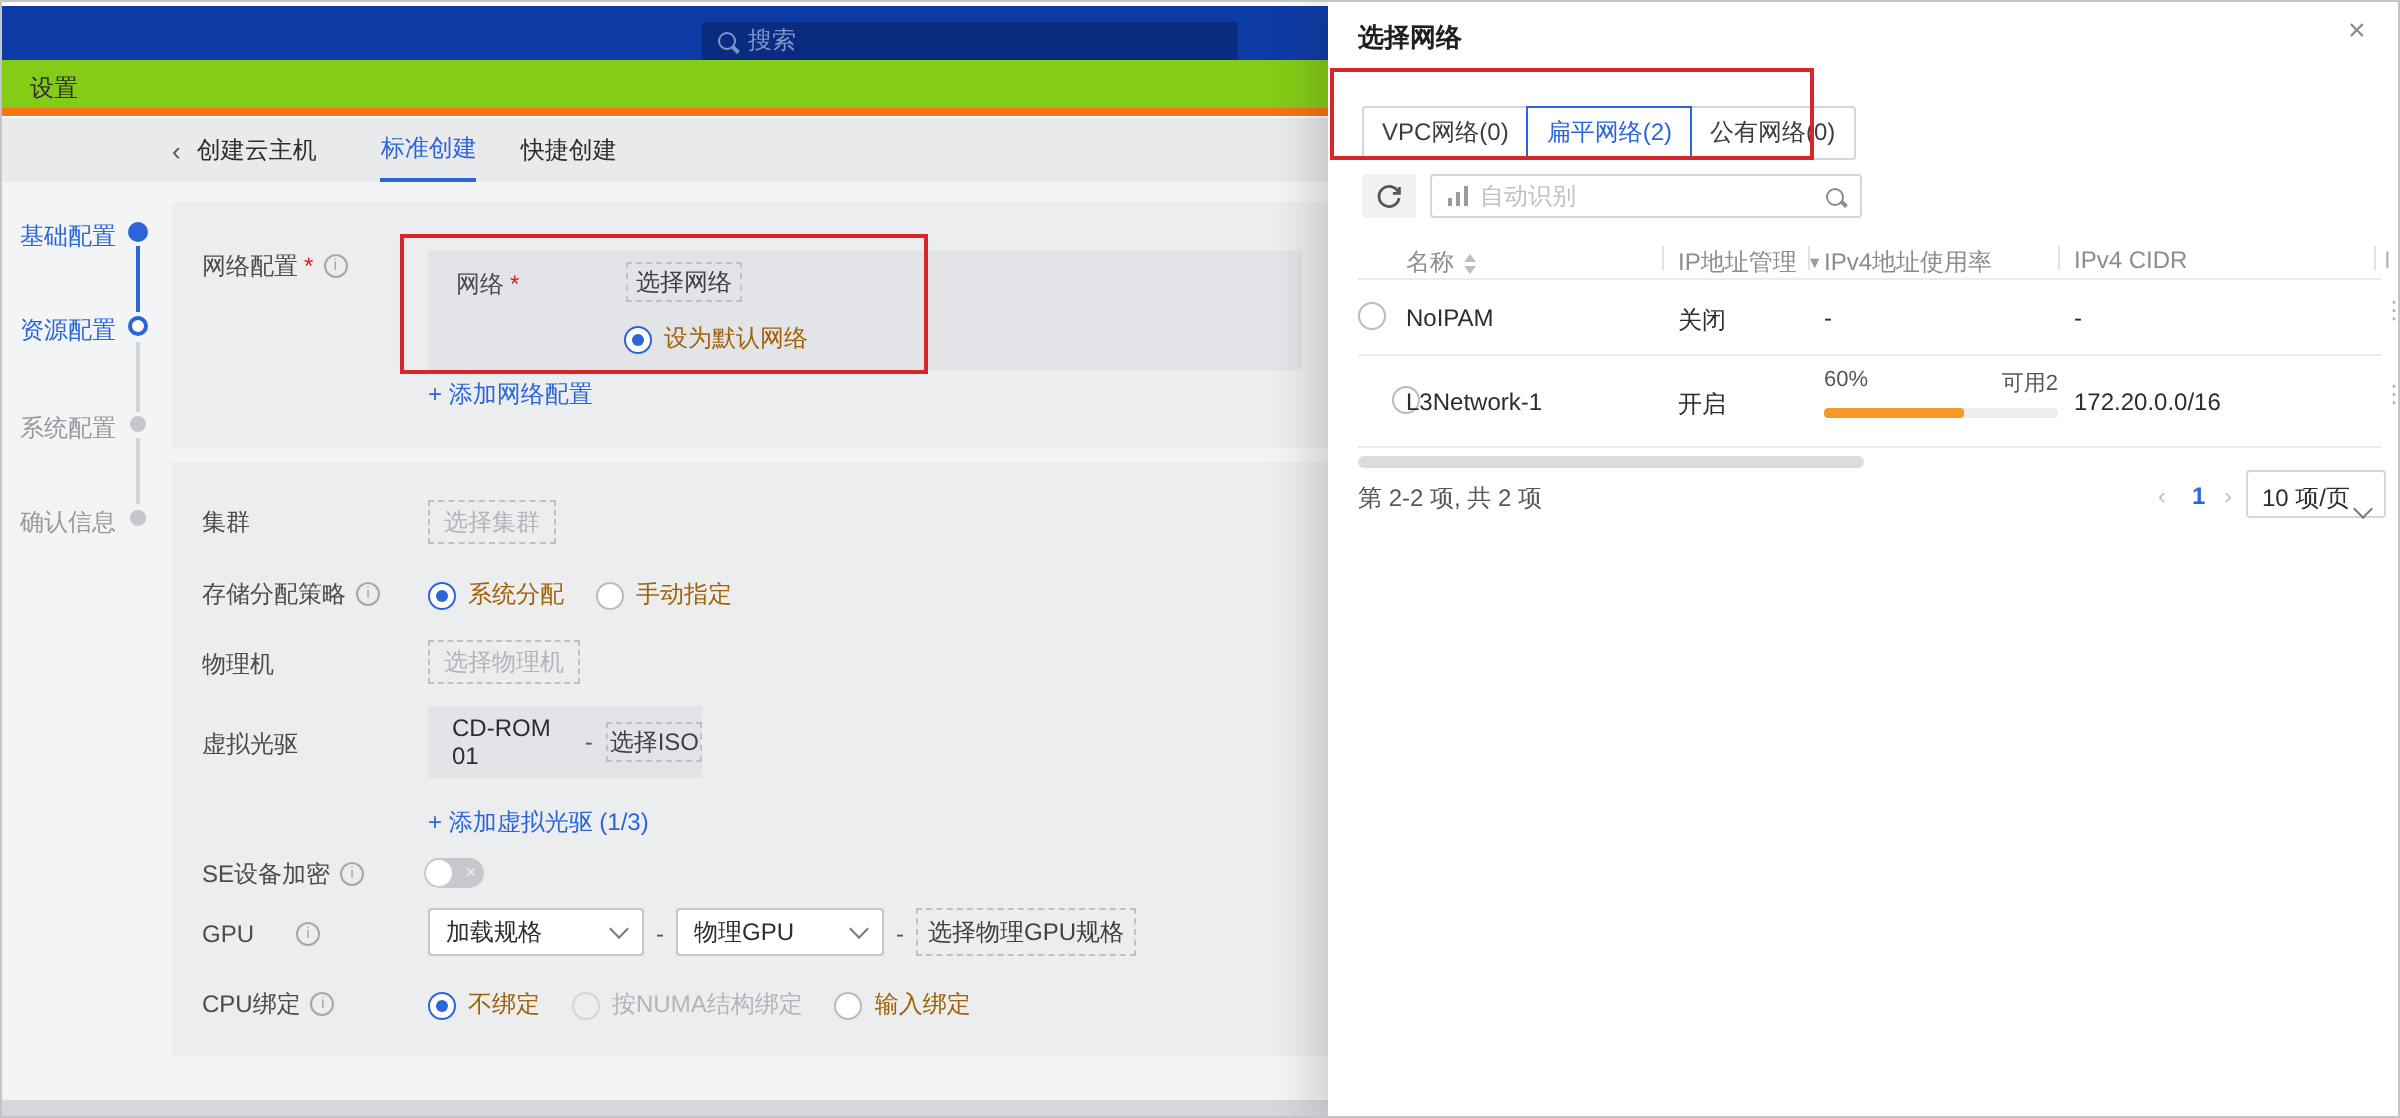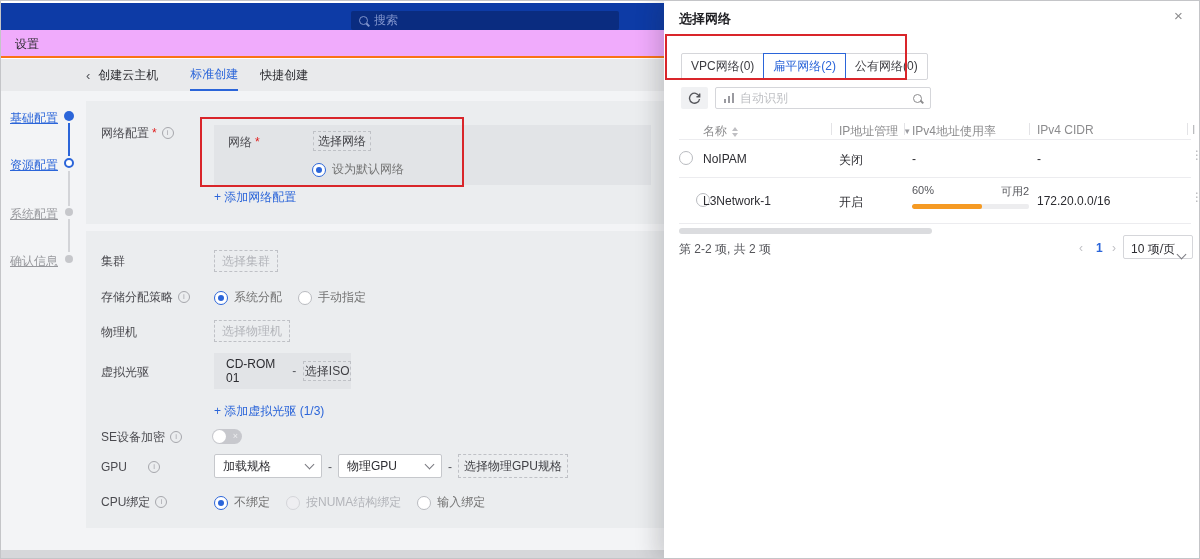--- a/index.html
+++ b/index.html
@@ -7,35 +7,35 @@
   .screen{position:relative;width:1200px;height:559px;overflow:hidden;background:#fff;border:1px solid #c4c5c8;box-sizing:border-box;}
   .abs{position:absolute;}
 
   
   .topbar{left:0;top:2px;width:100%;height:27px;background:#0d3ba6;}
   .topsearch{left:350px;top:8px;width:268px;height:19px;background:#0a2c80;border-radius:2px;display:flex;align-items:center;gap:6px;padding-left:8px;box-sizing:border-box;color:#8094cc;}
   .mag{width:7px;height:7px;border:1.5px solid currentColor;border-radius:50%;position:relative;display:inline-block;flex:none;}
   .mag::after{content:"";position:absolute;width:4px;height:1.5px;background:currentColor;transform:rotate(45deg);right:-3px;bottom:-1px;}
 
   
-  .crumbrow{left:0;top:29px;width:100%;height:28px;background:#f0abfc;border-bottom:2px solid #f97316;box-sizing:border-box;}
+  .crumbrow{left:0;top:29px;width:100%;height:28px;background:#84cc16;border-bottom:4px solid #f97316;box-sizing:border-box;}
   .crumbrow span{line-height:28px;margin-left:14px;color:#2c2c31;}
   .tabrow{left:0;top:58px;width:100%;height:32px;background:#e9eaec;display:flex;align-items:center;}
   .backchev{margin-left:85px;color:#55575c;font-size:13px;}
   .pagetitle{margin-left:8px;color:#2c2c31;}
   .tab{margin-left:32px;color:#2c2c31;height:30px;line-height:30px;}
   .tab.active{color:#2b65d9;border-bottom:2px solid #2b65d9;}
   .tab+.tab{margin-left:22px;}
 
   
   .content{left:0;top:90px;width:100%;height:469px;background:#f3f4f6;}
   .bottomstrip{left:0;top:549px;width:663px;height:10px;background:#d6d7da;}
 
   
-  .steplabel{width:57px;text-align:right;font-size:12px;text-decoration:underline;}
+  .steplabel{width:57px;text-align:right;font-size:12px;}
   .step-blue{color:#2b65d9;}
   .step-gray{color:#97989d;}
   .dot{border-radius:50%;box-sizing:border-box;}
   .dot.filled{width:10px;height:10px;background:#2b65d9;}
   .dot.hollow{width:10px;height:10px;background:#fff;border:2px solid #2b65d9;}
   .dot.gray{width:8px;height:8px;background:#c6c7cb;}
   .stepline{width:2px;}
   .stepline.blue{background:#2b65d9;}
   .stepline.gray{background:#d3d4d8;}
 
@@ -45,21 +45,21 @@
   .req{color:#e02020;margin-left:3px;}
   .info{width:12px;height:12px;border:1px solid #a6a7ac;border-radius:50%;color:#a6a7ac;font-size:8px;line-height:10px;text-align:center;margin-left:5px;box-sizing:border-box;font-style:normal;}
   .groupbox{background:#e2e4e7;}
   .dashed-btn{border:1px dashed #bfc1c6;font-size:12px;color:#3f3f44;display:flex;align-items:center;justify-content:center;box-sizing:border-box;background:transparent;}
   .dashed-btn.disabled{color:#b3b5ba;}
   .blue-link{color:#2b65d9;font-size:12px;}
   .radio{width:14px;height:14px;border-radius:50%;border:1px solid #b9bbc0;background:#fff;display:inline-block;box-sizing:border-box;position:relative;flex:none;}
   .radio.sel{border-color:#2b65d9;}
   .radio.sel::after{content:"";position:absolute;left:3px;top:3px;width:6px;height:6px;border-radius:50%;background:#2b65d9;}
   .radio.dis{border-color:#d4d5d9;background:#eeeef1;}
-  .rlabel{font-size:12px;color:#737373;margin-left:6px;}
+  .rlabel{font-size:12px;color:#a16207;margin-left:6px;}
   .rlabel.dis{color:#b3b5ba;}
   .rgroup{display:flex;align-items:center;}
   .rgroup .opt{display:flex;align-items:center;}
   .rgroup .opt+.opt{margin-left:16px;}
   .select{background:#fff;border:1px solid #c6c8cc;display:flex;align-items:center;justify-content:space-between;font-size:12px;color:#2c2c31;padding:0 8px;box-sizing:border-box;border-radius:2px;}
   .chev{width:6px;height:6px;border-right:1.5px solid #7a7a80;border-bottom:1.5px solid #7a7a80;transform:rotate(45deg);margin-top:-3px;flex:none;}
   .dashsep{color:#55575c;}
   .toggle{width:30px;height:15px;border-radius:8px;background:#c7c8cd;position:relative;}
   .toggle .knob{position:absolute;left:1px;top:1px;width:13px;height:13px;border-radius:50%;background:#fff;}
   .toggle .offx{position:absolute;right:4px;top:0;font-size:9px;color:#ecedef;line-height:15px;}

